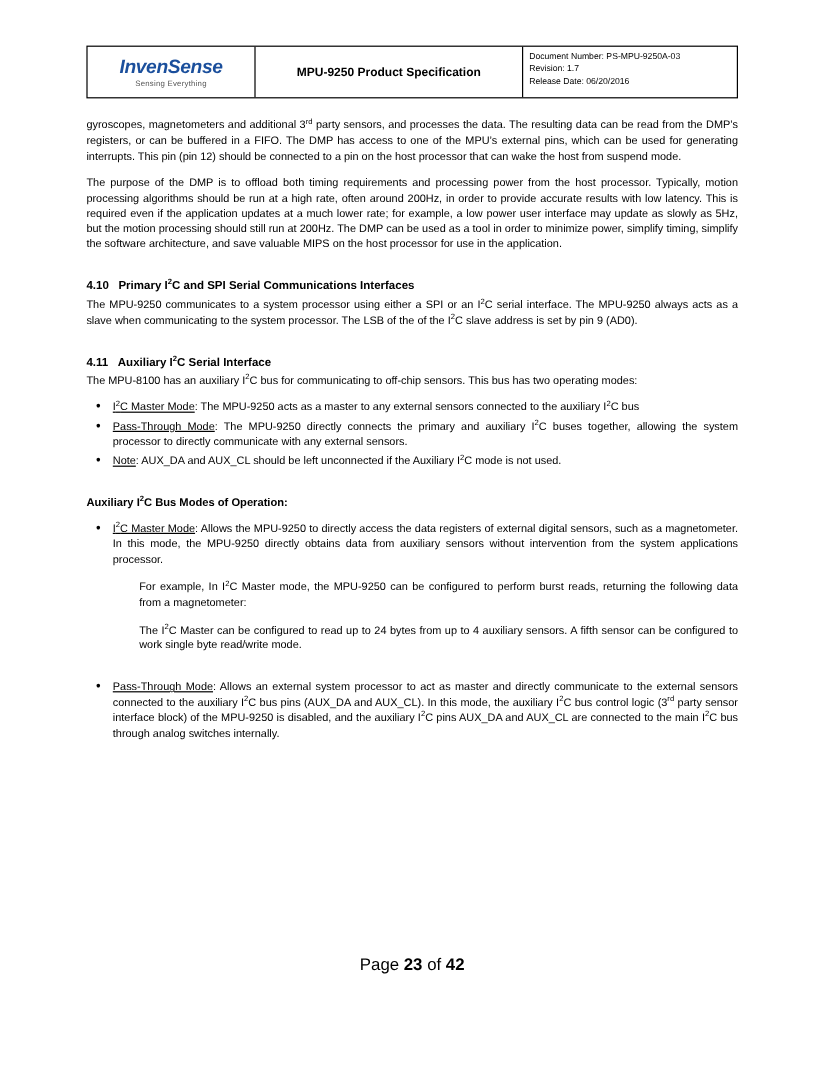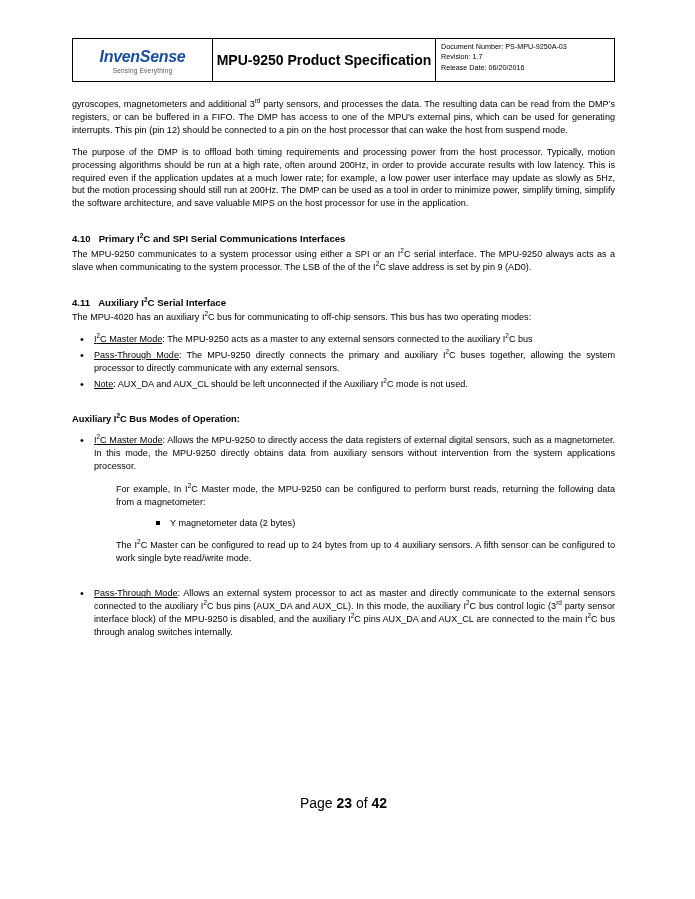--- a/index.html
+++ b/index.html
@@ -57,21 +57,21 @@
     letter-spacing: 0.2px;
     margin-top: 2px;
     font-style: normal;
     font-weight: normal;
   }
   .header-title {
     flex: 1;
     display: flex;
     align-items: center;
     justify-content: center;
-    font-size: 14px;
+    font-size: 10px;
     font-weight: bold;
     border-right: 1px solid #000;
     box-sizing: border-box;
   }
   .header-meta {
     width: 178px;
     box-sizing: border-box;
     padding: 3px 4px 0 5px;
     font-size: 7.2px;
     line-height: 1.45;
@@ -192,42 +192,41 @@
       <h2 class="section">
         <span>4.10</span>&nbsp;&nbsp;&nbsp;<span>Primary I<sup>2</sup>C and SPI Serial Communications Interfaces</span>
       </h2>
       <p><span>The MPU-9250 communicates to a system processor using either a SPI or an I</span><sup>2</sup><span>C serial interface. The MPU-9250 always acts as a slave when communicating to the system processor. The LSB of the of the I</span><sup>2</sup><span>C slave address is set by pin 9 (AD0).</span></p>
     </div>
 
     <div class="section-block">
       <h2 class="section">
         <span>4.11</span>&nbsp;&nbsp;&nbsp;<span>Auxiliary I<sup>2</sup>C Serial Interface</span>
       </h2>
-      <p><span>The MPU-4020 has an auxiliary I</span><sup>2</sup><span>C bus for communicating to off-chip sensors. This bus has two operating modes:</span></p>
+      <p><span>The MPU-8100 has an auxiliary I</span><sup>2</sup><span>C bus for communicating to off-chip sensors. This bus has two operating modes:</span></p>
 
       <ul class="bullets">
         <li><span class="u">I<sup>2</sup>C Master Mode</span>: The MPU-9250 acts as a master to any external sensors connected to the auxiliary I<sup>2</sup>C bus</li>
         <li><span class="u">Pass-Through Mode</span>: The MPU-9250 directly connects the primary and auxiliary I<sup>2</sup>C buses together, allowing the system processor to directly communicate with any external sensors.</li>
         <li><span class="u">Note</span>: AUX_DA and AUX_CL should be left unconnected if the Auxiliary I<sup>2</sup>C mode is not used.</li>
       </ul>
     </div>
 
     <div class="section-block">
       <div class="subhead">Auxiliary I<sup>2</sup>C Bus Modes of Operation:</div>
 
       <ul class="bullets spaced">
         <li>
           <span class="u">I<sup>2</sup>C Master Mode</span>:  Allows the MPU-9250 to directly access the data registers of external digital sensors, such as a magnetometer. In this mode, the MPU-9250 directly obtains data from auxiliary sensors without intervention from the system applications processor.
 
           <div class="sub-block">
             <span>For example, In I</span><sup>2</sup><span>C Master mode, the MPU-9250 can be configured to perform burst reads, returning the following data from a magnetometer:</span>
           </div>
 
           <ul class="sq">
-            <li>Y magnetometer data (2 bytes)</li>
           </ul>
 
           <div class="sub-block">
             <span>The I</span><sup>2</sup><span>C Master can be configured to read up to 24 bytes from up to 4 auxiliary sensors. A fifth sensor can be configured to work single byte read/write mode.</span>
           </div>
         </li>
 
         <li style="margin-top:22px">
           <span class="u">Pass-Through Mode</span>: Allows an external system processor to act as master and directly communicate to the external sensors connected to the auxiliary I<sup>2</sup>C bus pins (AUX_DA and AUX_CL). In this mode, the auxiliary I<sup>2</sup>C bus control logic (3<sup>rd</sup> party sensor interface block) of the MPU-9250 is disabled, and the auxiliary I<sup>2</sup>C pins AUX_DA and AUX_CL are connected to the main I<sup>2</sup>C bus through analog switches internally.
         </li>

